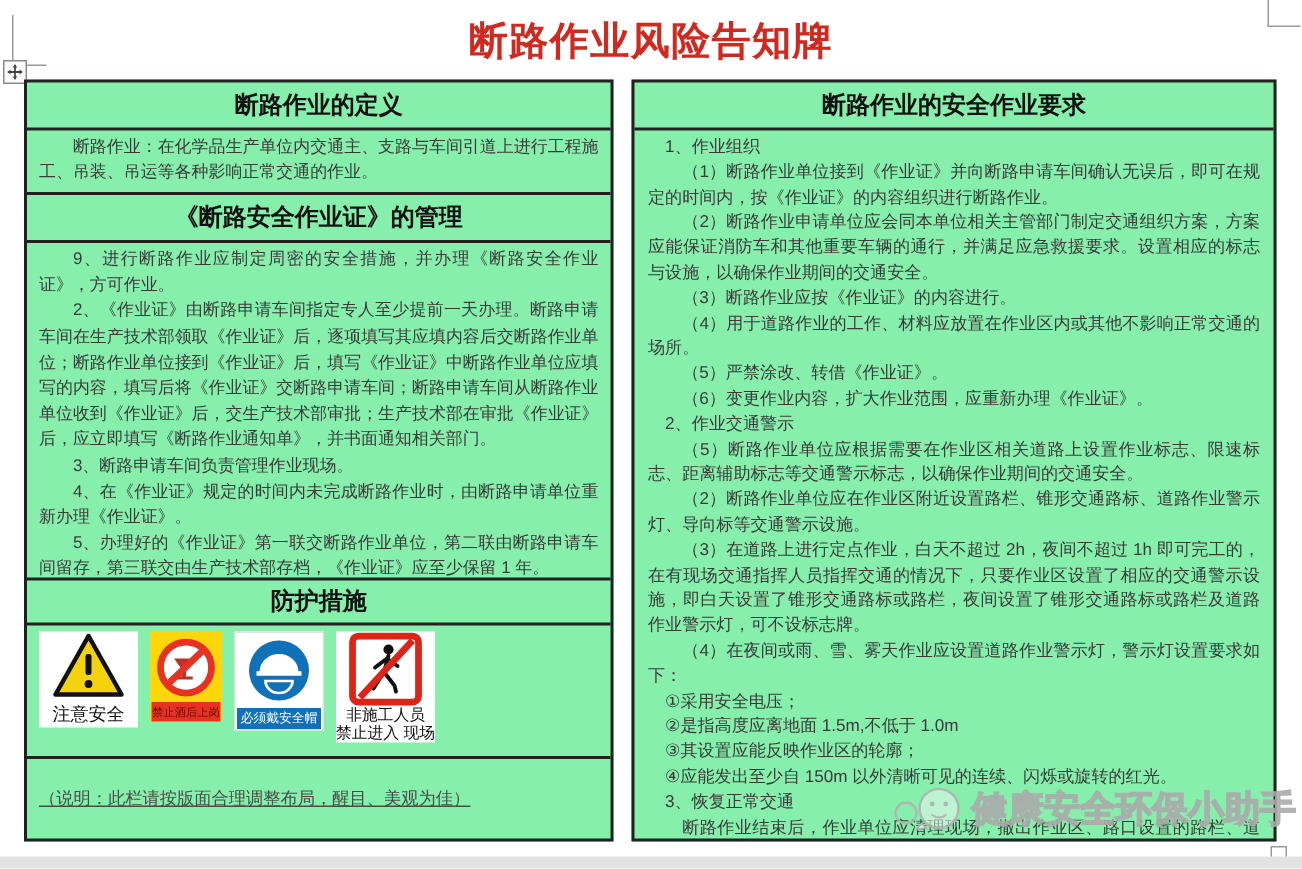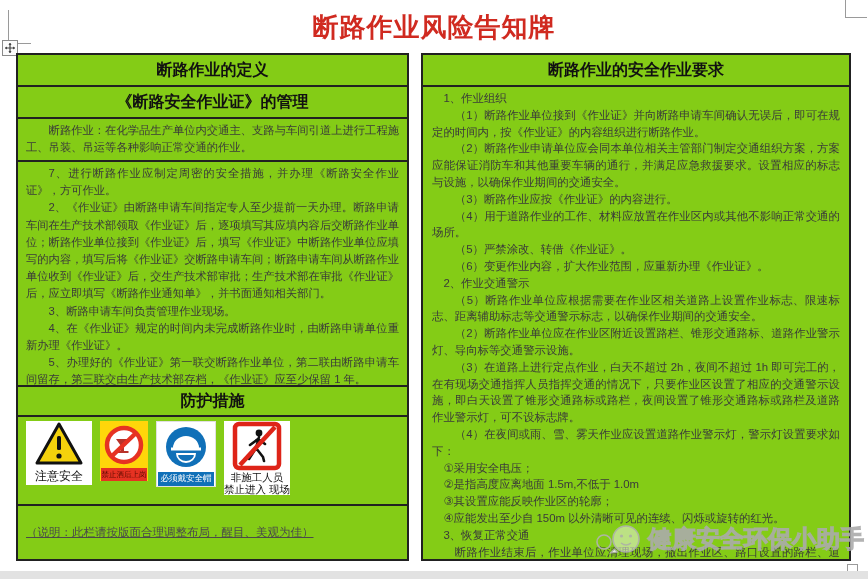--- a/index.html
+++ b/index.html
@@ -12,21 +12,21 @@
            border-left:1px solid #9a9a9a;border-bottom:1px solid #9a9a9a;}
   .move-handle{position:absolute;left:2px;top:40px;width:14px;height:14px;background:#fbfbfb;
            border:1px solid #8a8a8a;display:flex;align-items:center;justify-content:center;}
   .resize-handle{position:absolute;left:847px;top:564px;width:9px;height:9px;background:#fff;
            border:1px solid #9a9a9a;}
   .bottom-band{position:absolute;left:0;top:571px;width:868px;height:8px;background:#e2e2e2;}
   
   .title{position:absolute;left:0;top:10px;width:868px;text-align:center;
          font-size:26px;font-weight:bold;color:#d02a20;letter-spacing:1px;}
   
-  .tbl{position:absolute;top:53px;border:2px solid #212121;background:#84cc16;
+  .tbl{position:absolute;top:53px;border:2px solid #212121;background:#86efac;
        display:flex;flex-direction:column;box-sizing:border-box;}
   .tbl-left{left:16px;width:393px;height:508px;}
   .tbl-right{left:421px;width:430px;height:508px;}
   .row{box-sizing:border-box;border-bottom:2px solid #212121;}
   .row:last-child{border-bottom:none;}
   .hdr{display:flex;align-items:center;justify-content:center;
        font-weight:bold;color:#111;font-size:16px;}
   .h32{height:32px;}.h30{height:30px;}
   .txtrow{padding:3px 8px;overflow:hidden;}
   .para{margin:0;text-indent:2em;text-align:justify;line-height:17.2px;font-size:11.3px;}
@@ -71,26 +71,26 @@
       <path d="M5 0 L3.4 2 L6.6 2 Z M5 10 L3.4 8 L6.6 8 Z M0 5 L2 3.4 L2 6.6 Z M10 5 L8 3.4 L8 6.6 Z" fill="#444"></path>
     </svg>
   </div>
   <div class="resize-handle"></div>
   <div class="bottom-band"></div>
 
   <div class="title">断路作业风险告知牌</div>
 
   <div class="tbl tbl-left">
     <div class="row hdr h32">断路作业的定义</div>
-    <div class="row hdr h32">《断路安全作业证》的管理</div>
     <div class="row txtrow lt-def">
       <p class="para">断路作业：在化学品生产单位内交通主、支路与车间引道上进行工程施工、吊装、吊运等各种影响正常交通的作业。</p>
     </div>
+    <div class="row hdr h32">《断路安全作业证》的管理</div>
     <div class="row txtrow lt-list">
-        <p class="para">7、进行断路作业应制定周密的安全措施，并办理《断路安全作业证》，方可作业。</p>
+        <p class="para">9、进行断路作业应制定周密的安全措施，并办理《断路安全作业证》，方可作业。</p>
         <p class="para">2、《作业证》由断路申请车间指定专人至少提前一天办理。断路申请车间在生产技术部领取《作业证》后，逐项填写其应填内容后交断路作业单位；断路作业单位接到《作业证》后，填写《作业证》中断路作业单位应填写的内容，填写后将《作业证》交断路申请车间；断路申请车间从断路作业单位收到《作业证》后，交生产技术部审批；生产技术部在审批《作业证》后，应立即填写《断路作业通知单》，并书面通知相关部门。</p>
         <p class="para">3、断路申请车间负责管理作业现场。</p>
         <p class="para">4、在《作业证》规定的时间内未完成断路作业时，由断路申请单位重新办理《作业证》。</p>
         <p class="para">5、办理好的《作业证》第一联交断路作业单位，第二联由断路申请车间留存，第三联交由生产技术部存档，《作业证》应至少保留 1 年。</p>
       </div>
     <div class="row hdr h30">防护措施</div>
 
     <div class="row signs">
 
       <div class="sign s1">

